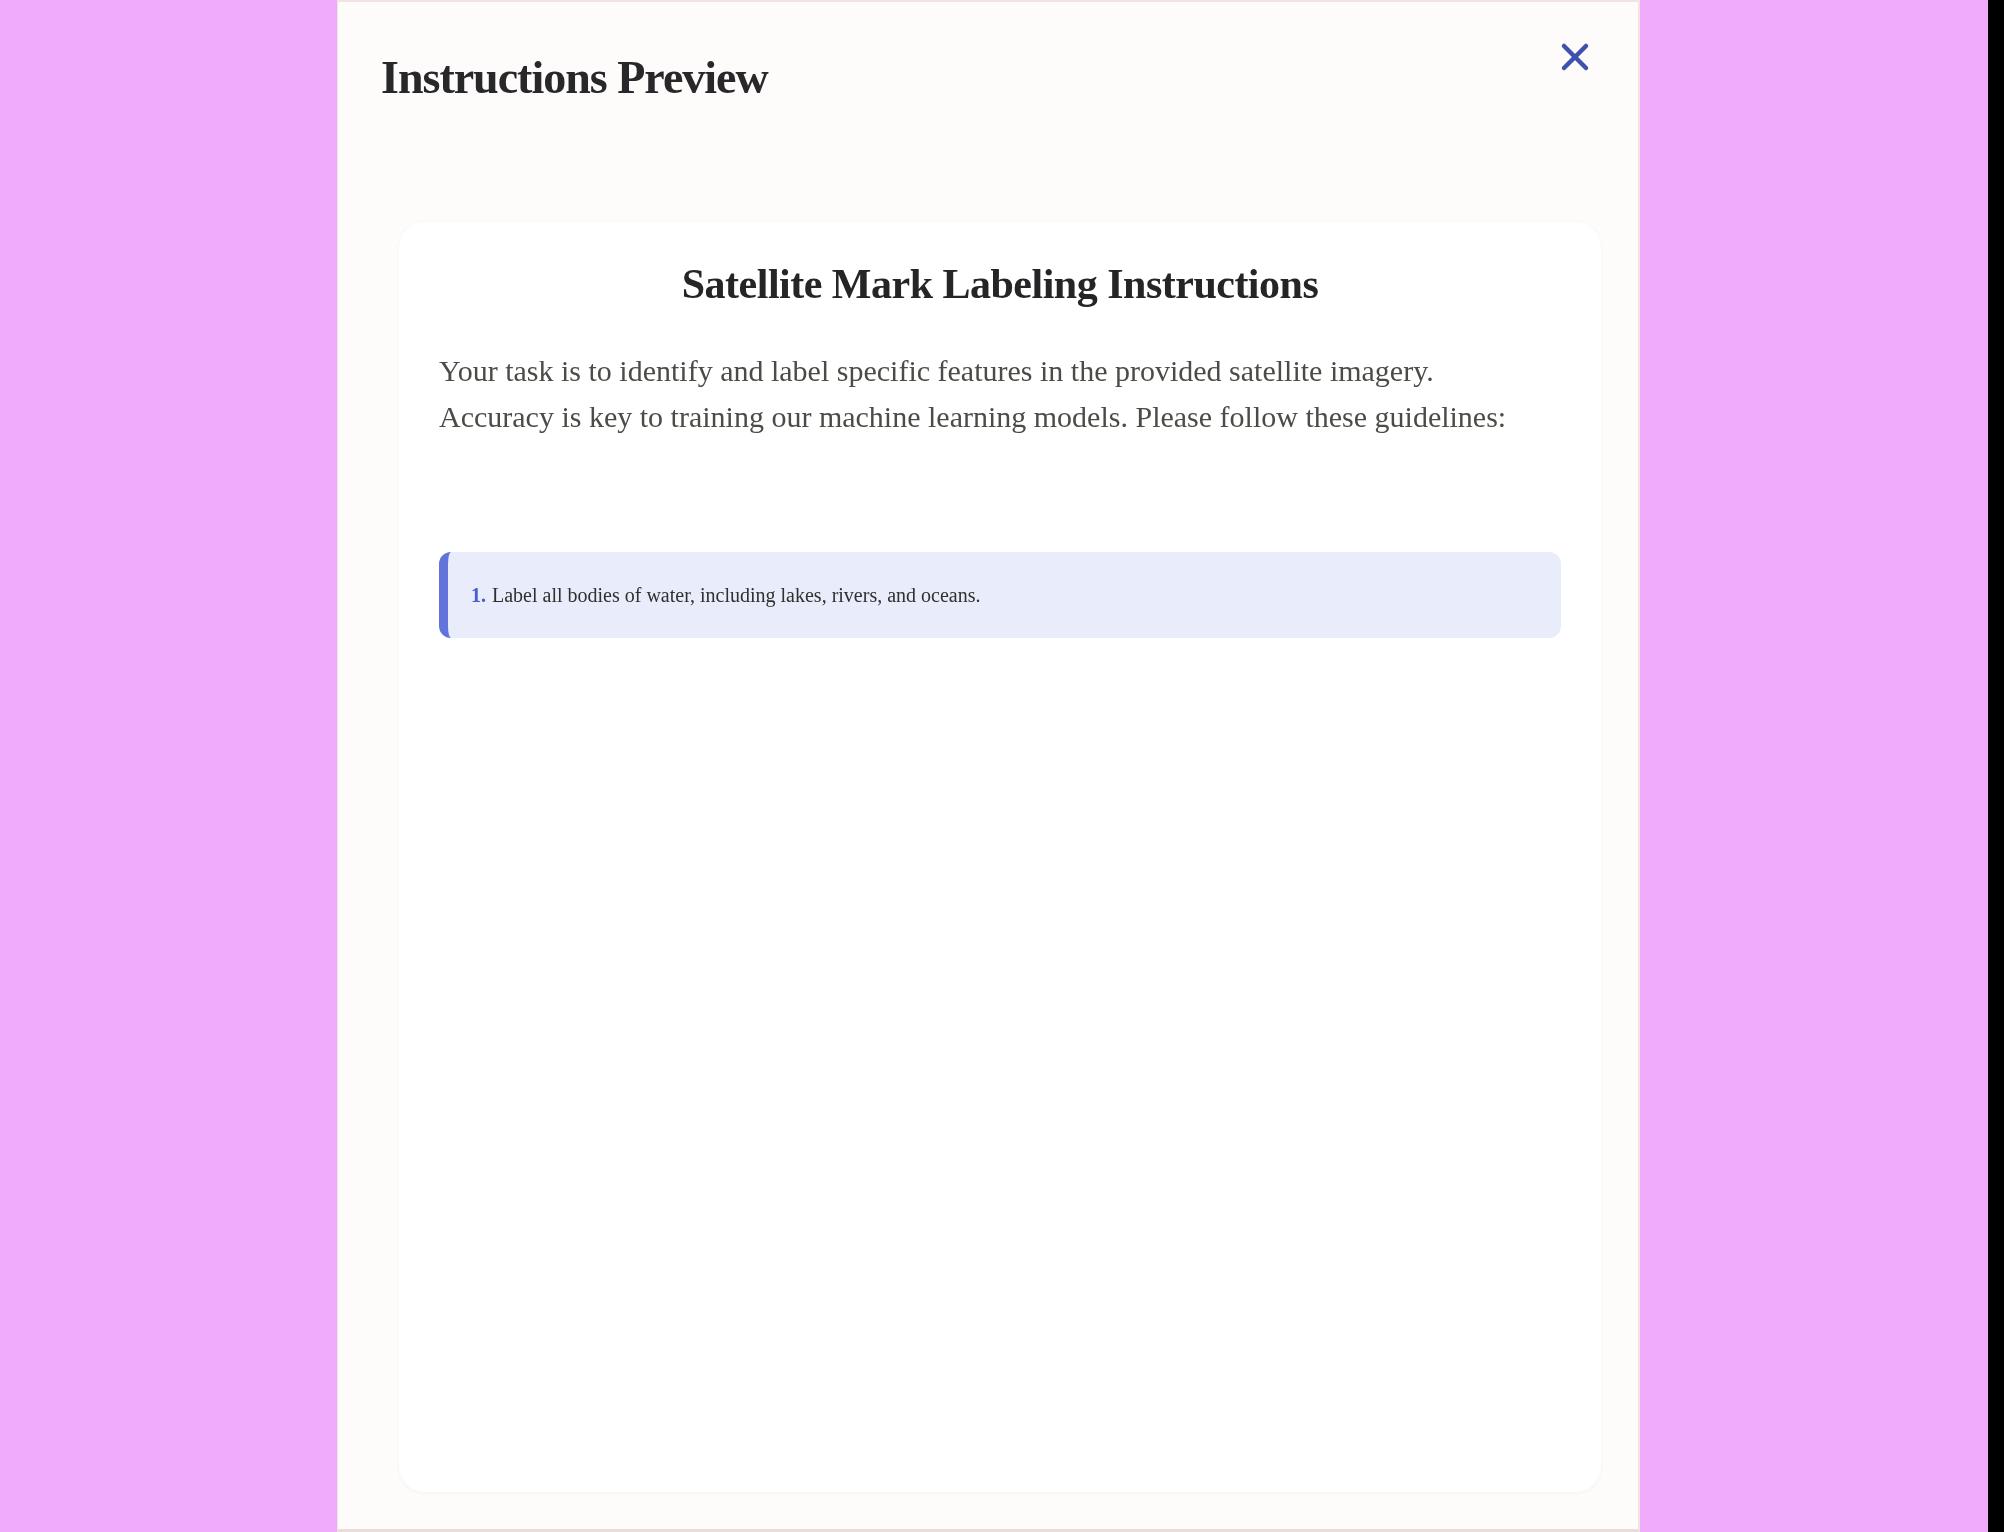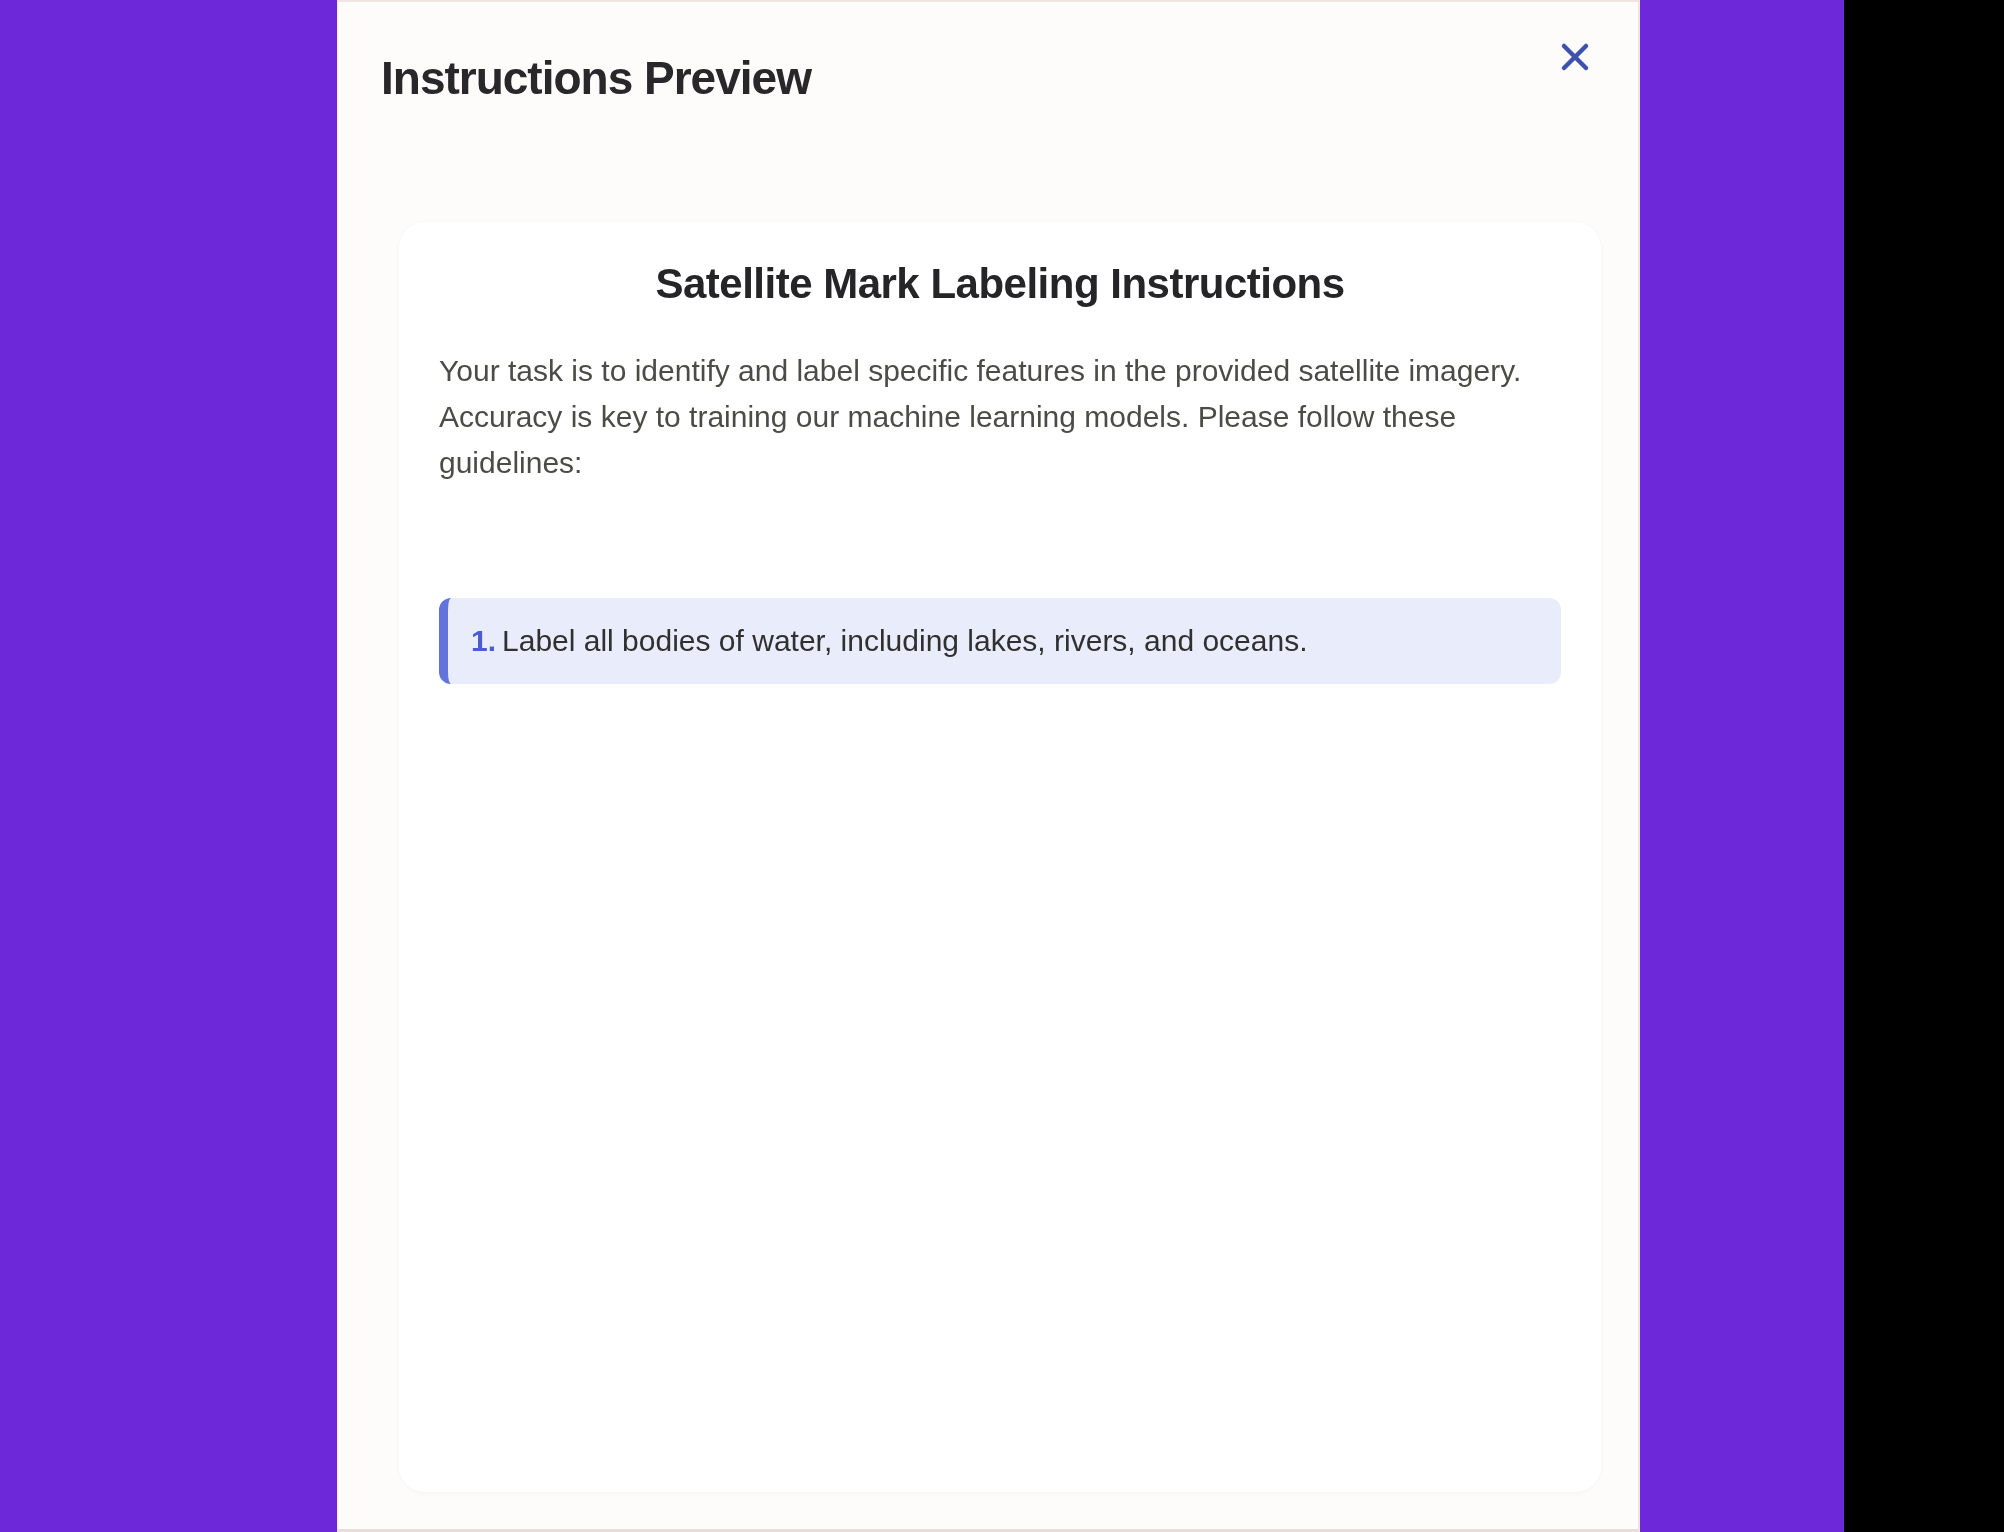--- a/index.html
+++ b/index.html
@@ -3,24 +3,25 @@
 <meta charset="utf-8">
 <style>
   html, body {
     margin: 0;
     padding: 0;
     background: #000000;
     font-family: "Liberation Sans", sans-serif;
   }
   .stage {
     position: relative;
-    width: 1844px;
+    width: 1988px;
     height: 1532px;
-    background: #6d28d9;
+    background: #f0abfc;
     overflow: hidden;
+    font-family: Liberation Serif, serif;
   }
   .modal-panel {
     position: absolute;
     left: 337px;
     top: 0;
     width: 1303px;
     height: 1532px;
     background: #fdfcfa;
     border-top: 2px solid #f2e4e2;
     border-bottom: 3px solid #e9dcda;
@@ -83,21 +84,21 @@
     color: #4c4c47;
   }
   .instruction-list {
     margin-top: 112px;
   }
   .instruction-item {
     border-left: 9px solid #888;
     border-radius: 12px;
     padding: 20px 26px 20px 23px;
     margin-bottom: 104px;
-    font-size: 30px;
+    font-size: 20px;
     line-height: 46px;
     color: #303030;
     box-sizing: border-box;
   }
   .instruction-item:last-child {
     margin-bottom: 0;
   }
   .item-number {
     font-weight: 700;
     margin-right: 6px;

